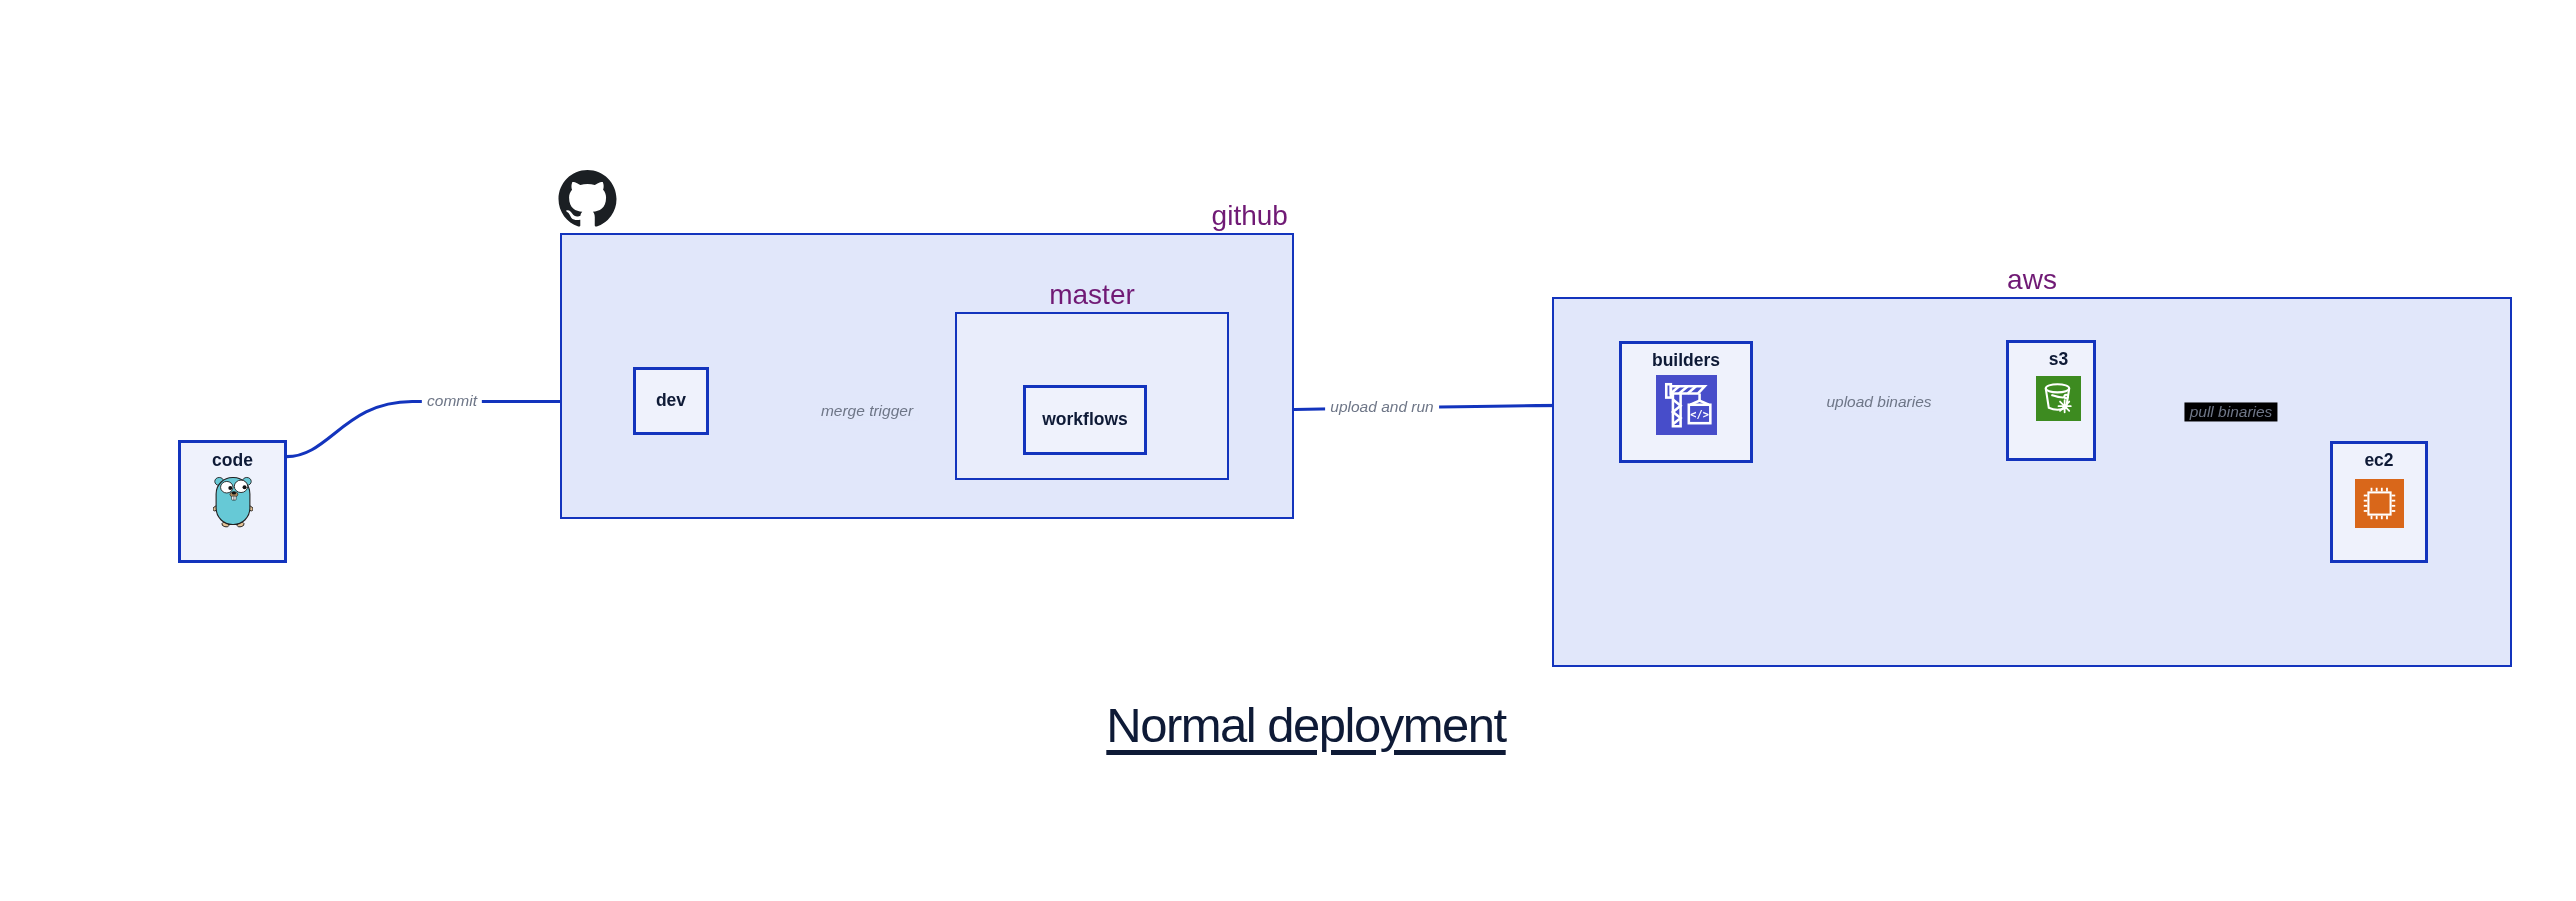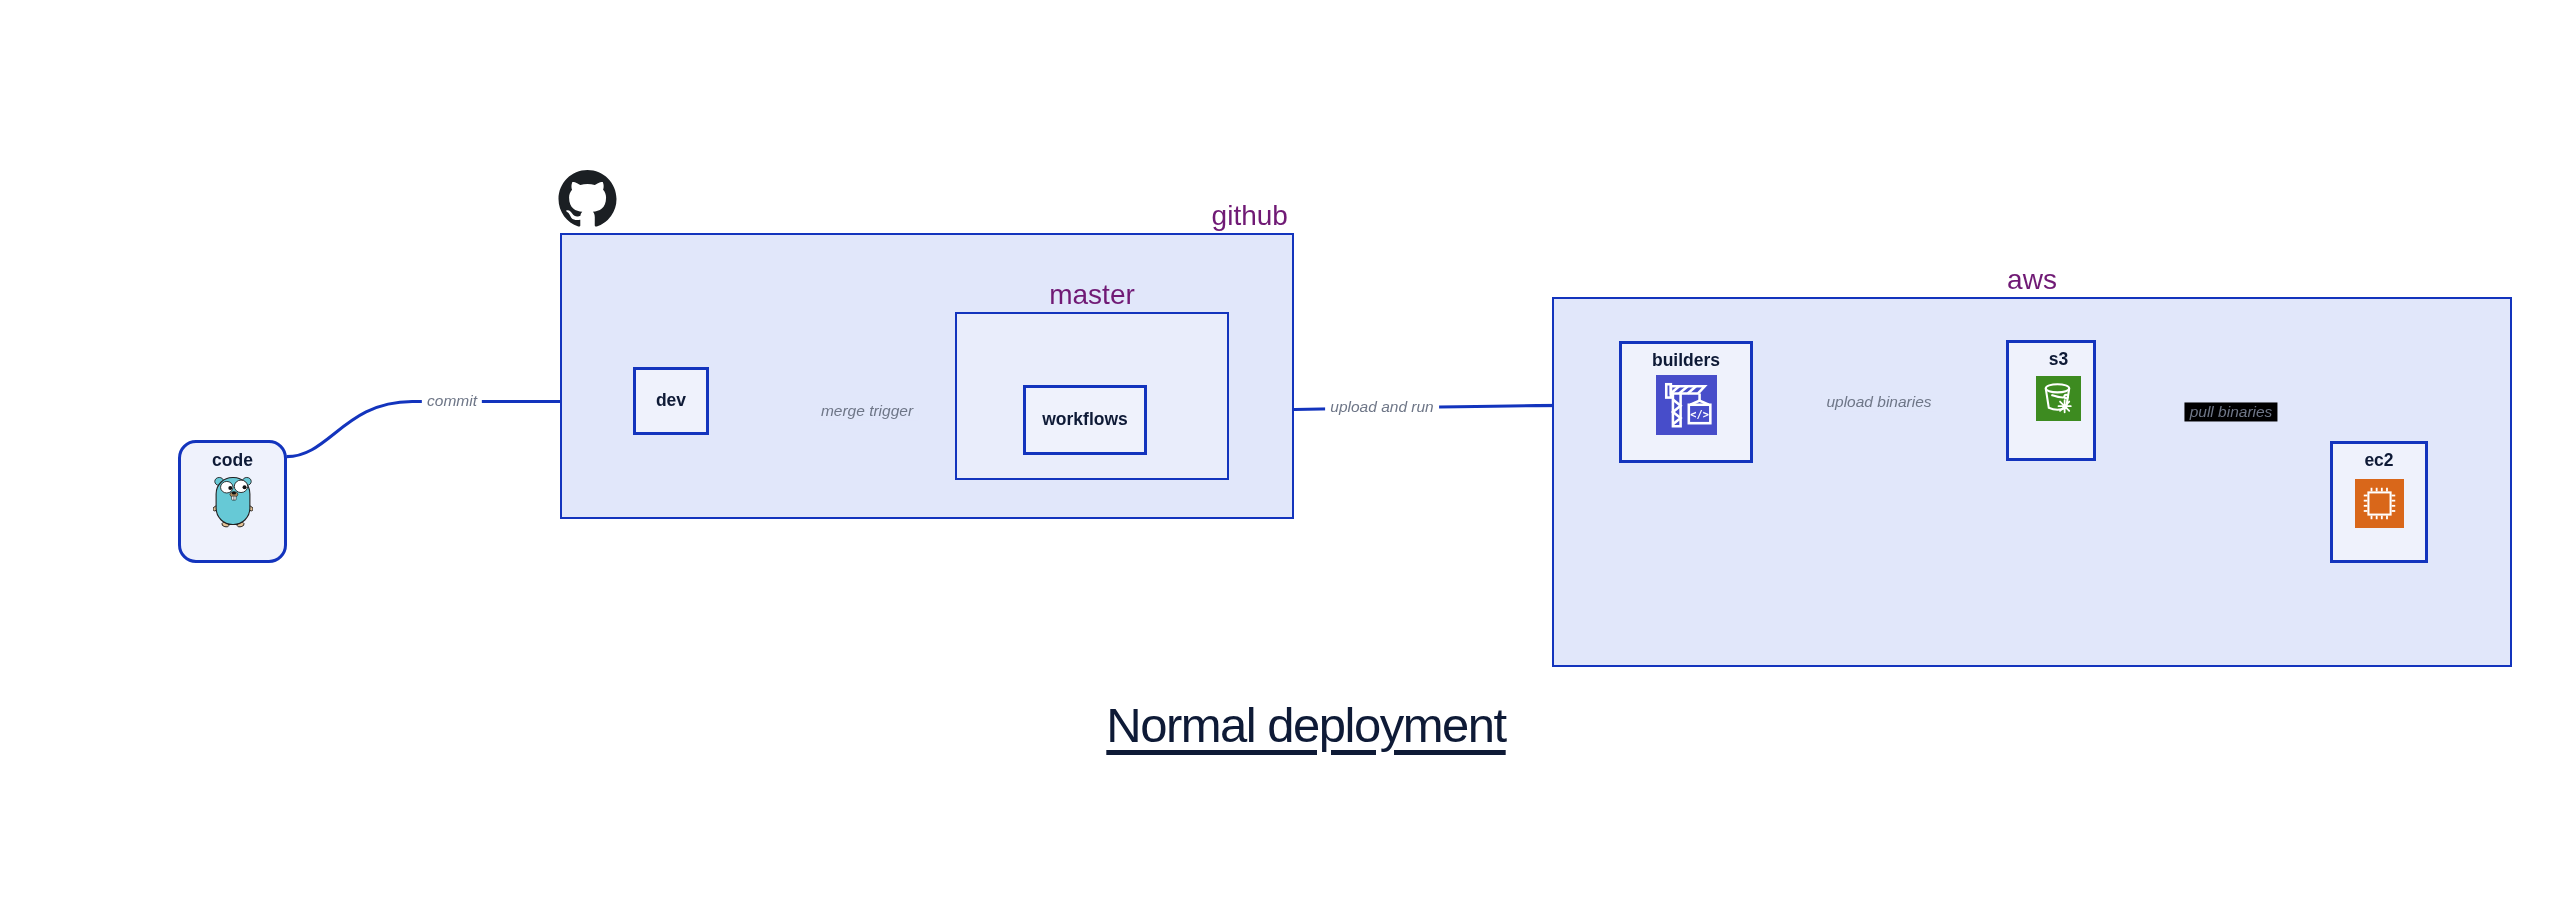--- a/index.html
+++ b/index.html
@@ -16,21 +16,21 @@
   #group-master{left:955px;top:312px;width:274px;height:168px;background:#e9edfb;}
   #group-aws   {left:1552px;top:297px;width:960px;height:370px;}
   #group-github .group-label{text-align:right;padding-right:4.1px;box-sizing:border-box;}
 
   
   .node{position:absolute;background:#eff2fc;border:3.1px solid #1334bd;box-sizing:border-box;
         display:flex;flex-direction:column;align-items:center;}
   .node.center{justify-content:center;}
   .nlabel{font-weight:bold;font-size:17.5px;color:#0e1a36;line-height:1.1;}
   .node:not(.center) .nlabel{margin-top:7.2px;}
-  #node-code     {left:178px;top:440px;width:109px;height:123px;border-radius:18px;}
+  #node-code     {left:178px;top:440px;width:109px;height:123px;}
   #node-dev      {left:633px;top:367px;width:76px;height:68px;}
   #node-workflows{left:1023px;top:385px;width:124px;height:70px;}
   #node-builders {left:1619px;top:341px;width:134px;height:122px;}
   #node-s3       {left:2006px;top:340px;width:90px;height:121px;padding-left:15px;}
   #node-ec2      {left:2330px;top:441px;width:98px;height:122px;}
   #node-code .nlabel{margin-top:8.2px;}
   #node-code svg{margin-top:3.1px;}
   #node-builders svg{margin-top:4.1px;}
   #node-s3 svg{margin-top:6.2px;}
   #node-ec2 svg{margin-top:8.2px;}

